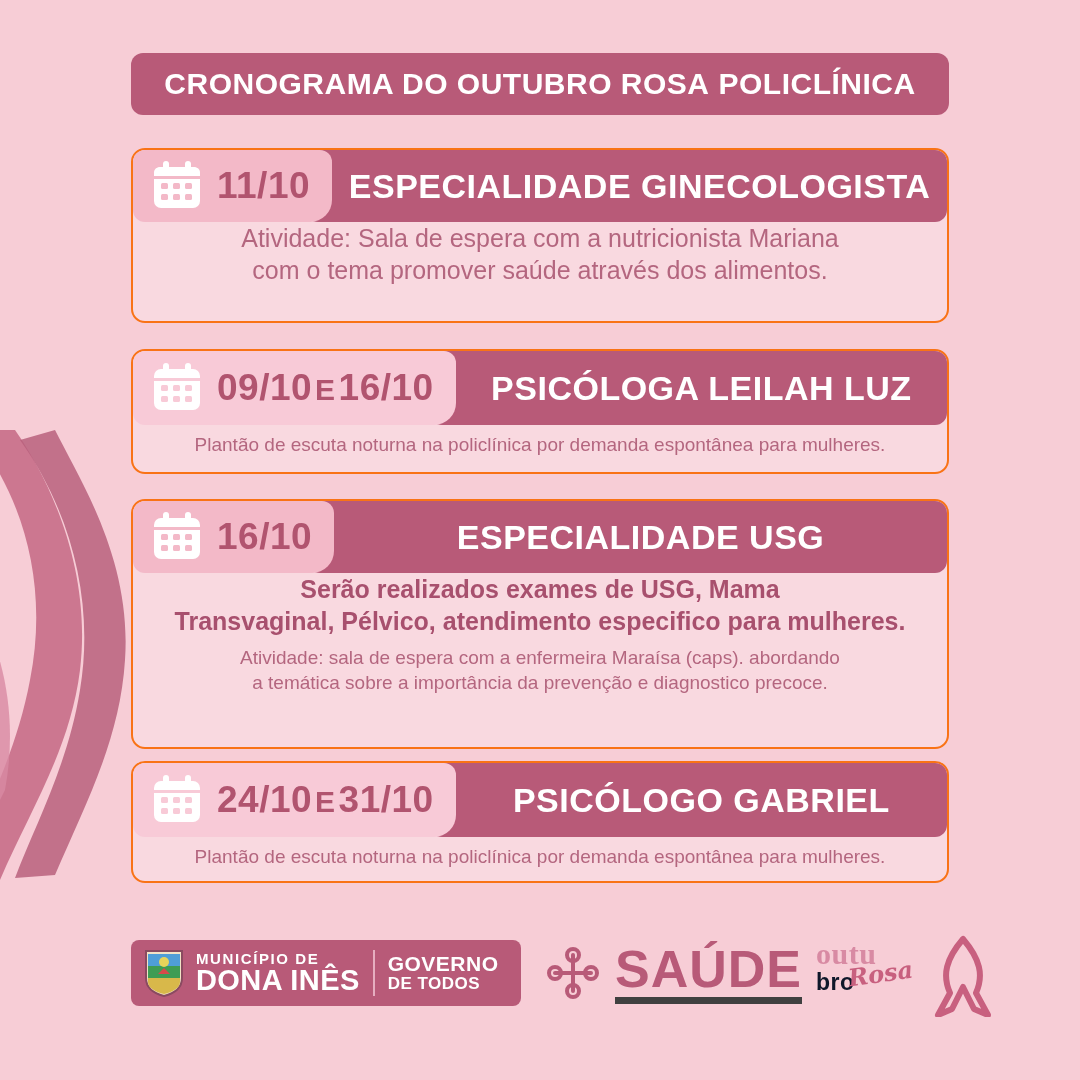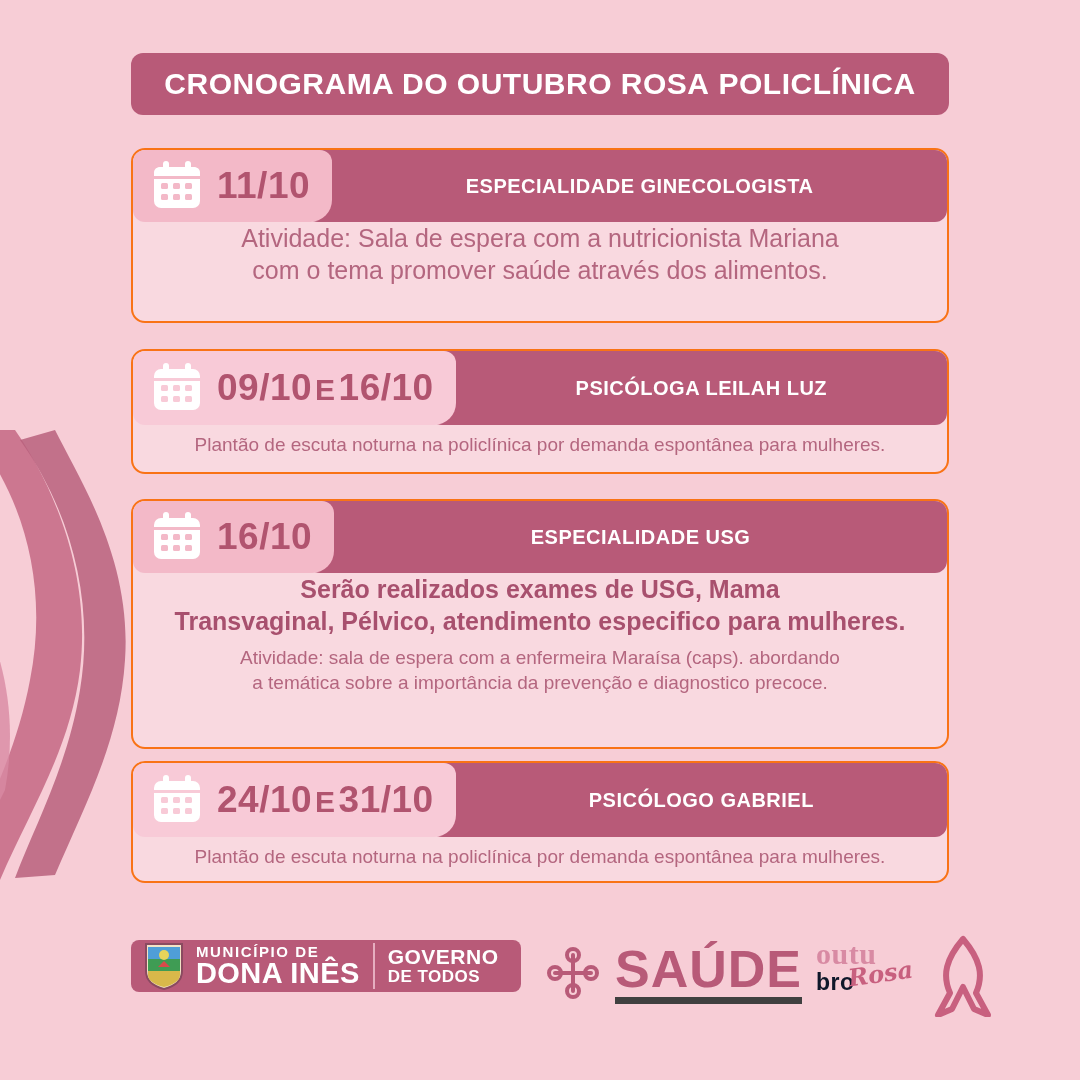--- a/index.html
+++ b/index.html
@@ -108,21 +108,21 @@
   }
 
   .head-title {
     flex: 1;
     background: #b85a78;
     border-radius: 12px;
     display: flex;
     align-items: center;
     justify-content: center;
     color: #ffffff;
-    font-size: 20px;
+    font-size: 34px;
     font-weight: 900;
     letter-spacing: 0.5px;
     margin-left: -26px;
     padding-left: 26px;
   }
 
   .card-body {
     padding: 0 26px 18px 26px;
     text-align: center;
     color: #a85070;
@@ -163,21 +163,21 @@
     left: 0;
     top: 925px;
     width: 1080px;
     height: 110px;
   }
   .gov-badge {
     position: absolute;
     left: 131px;
     top: 15px;
     width: 390px;
-    height: 52px;
+    height: 66px;
     background: #b85a78;
     border-radius: 8px;
     display: flex;
     align-items: center;
     color: #fff;
   }
   .crest {
     width: 44px;
     height: 50px;
     margin-left: 11px;

